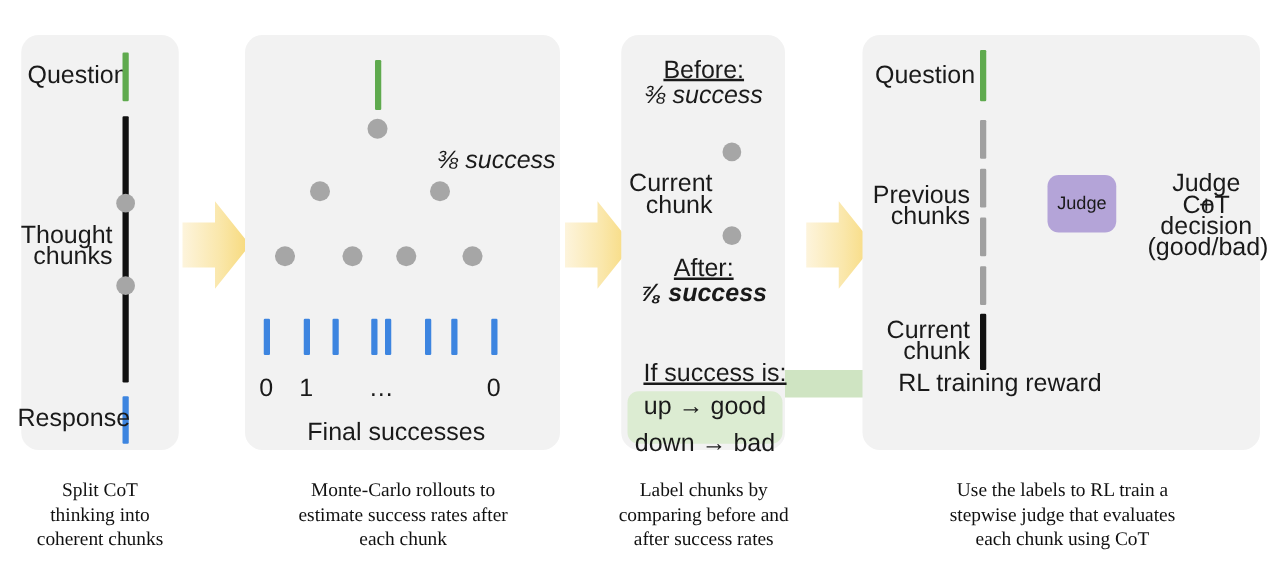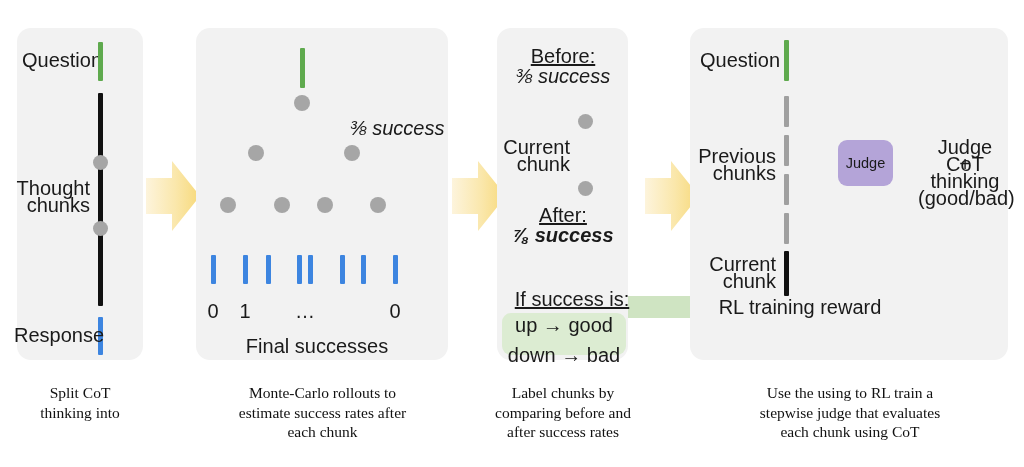--- a/index.html
+++ b/index.html
@@ -110,20 +110,21 @@
   <div class="dot" style="left:93px;top:221px;width:15px;height:15px;"></div>
   <div class="lbl right" style="left:14px;top:180px;width:76px;">Thought</div>
   <div class="lbl right" style="left:14px;top:197px;width:76px;">chunks</div>
 
   <div class="bar blue" style="left:98px;top:317px;width:5px;height:38px;"></div>
   <div class="lbl right" style="left:14px;top:327px;width:76px;">Response</div>
 
   <div class="caption" style="left:10px;top:383px;width:140px;">
     <div>Split CoT</div>
     <div>thinking into</div>
+    <div>coherent chunks</div>
   </div>
 
   <div class="panel" style="left:196px;top:28px;width:252px;height:332px;"></div>
 
   <div class="bar green" style="left:300px;top:48px;width:5px;height:40px;"></div>
 
   <div class="dot" style="left:294px;top:95px;width:16px;height:16px;"></div>
   <div class="dot" style="left:248px;top:145px;width:16px;height:16px;"></div>
   <div class="dot" style="left:344px;top:145px;width:16px;height:16px;"></div>
   <div class="dot" style="left:220px;top:197px;width:16px;height:16px;"></div>
@@ -197,24 +198,24 @@
   <div class="lbl right" style="left:692px;top:165px;width:84px;">chunks</div>
 
   <div class="bar black" style="left:784px;top:251px;width:5px;height:45px;"></div>
   <div class="lbl right" style="left:692px;top:256px;width:84px;">Current</div>
   <div class="lbl right" style="left:692px;top:273px;width:84px;">chunk</div>
 
   <div class="judgebox" style="left:838px;top:140px;width:55px;height:46px;">Judge</div>
 
   <div class="lbl" style="left:920px;top:139px;width:90px;">Judge CoT</div>
   <div class="lbl" style="left:920px;top:156px;width:90px;">+</div>
-  <div class="lbl" style="left:920px;top:173px;width:90px;">thinking</div>
+  <div class="lbl" style="left:920px;top:173px;width:90px;">decision</div>
   <div class="lbl" style="left:918px;top:190px;width:94px;">(good/bad)</div>
 
   <div class="lbl" style="left:700px;top:299px;width:200px;">RL training reward</div>
 
   <div class="caption" style="left:690px;top:383px;width:320px;">
-    <div>Use the using to RL train a</div>
+    <div>Use the labels to RL train a</div>
     <div>stepwise judge that evaluates</div>
     <div>each chunk using CoT</div>
   </div>
 
 </div>
 
 </body></html>

